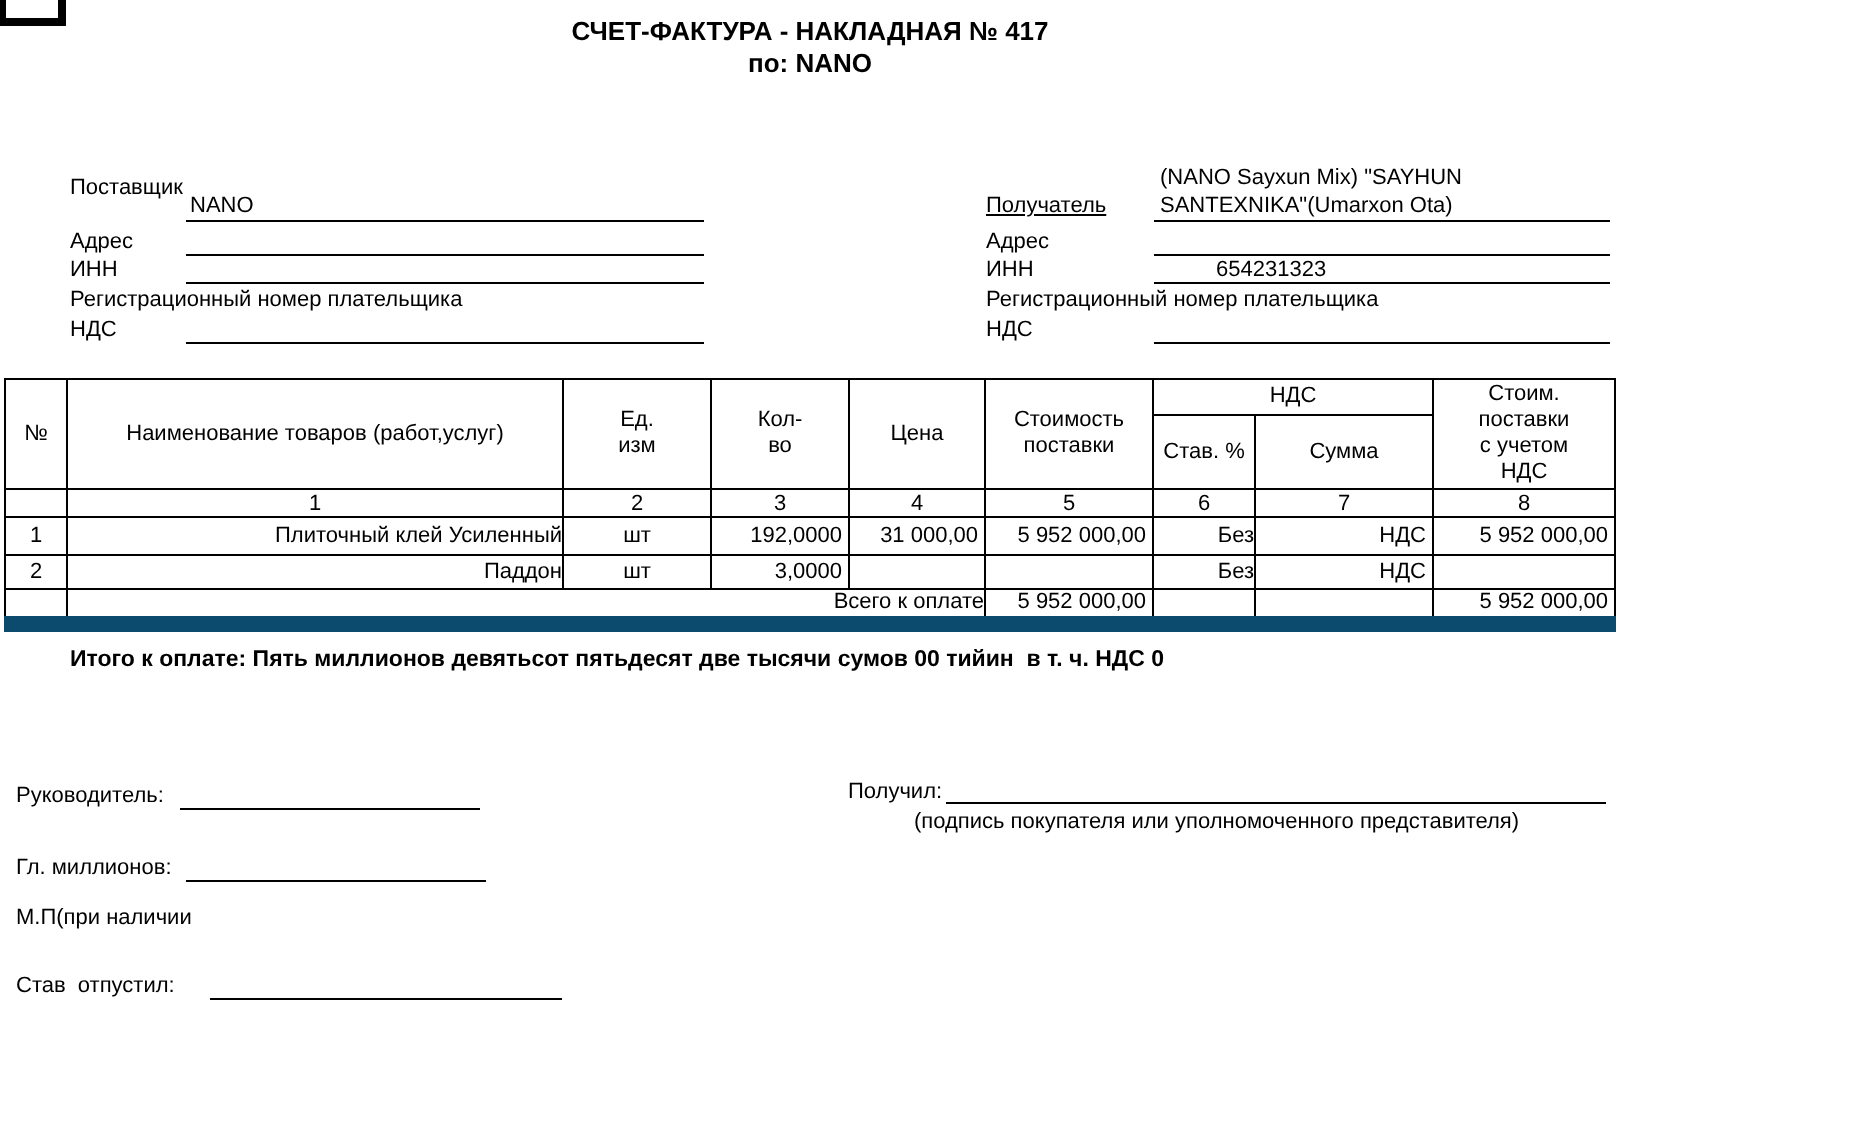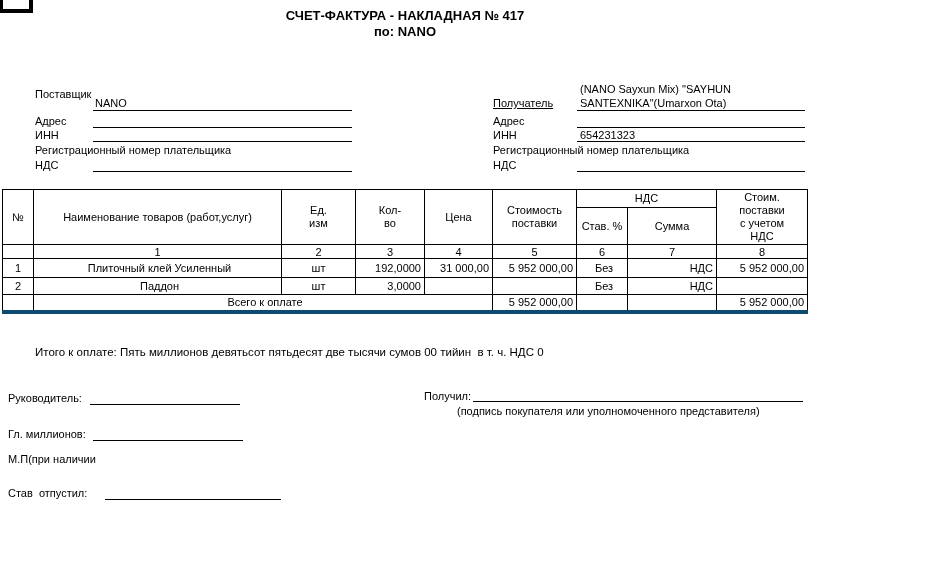--- a/index.html
+++ b/index.html
@@ -45,28 +45,28 @@
     vertical-align: middle;
     font-weight: normal;
   }
   table.items { border: 1px solid #000; border-bottom: 2px solid #000; }
   tr.h1 { height: 18px; }
   tr.h2 { height: 37px; }
   tr.nums { height: 14px; }
   tr.r1 { height: 19px; }
   tr.r2 { height: 17px; }
   tr.tot { height: 17px; }
-  tr.tot td { border-bottom: 4px solid #0c4a6e; margin-top: 48px; }
+  tr.tot td { border-bottom: 8px solid #0c4a6e; margin-top: 48px; }
   .hc { text-align: center; font-weight: bold; white-space: pre-line; line-height: 13px; }
   .nc { text-align: center; line-height: 12px; }
-  .cl { text-align: center; padding-left: 4px; }
+  .cl { text-align: right; padding-left: 4px; }
   .cr { text-align: right; padding-right: 3px; }
   .cc { text-align: center; }
 
-  .summary { position: absolute; left: 35px; top: 346px; font-weight: normal; font-size: 11.5px; white-space: pre; }
+  .summary { position: absolute; left: 35px; top: 324px; font-weight: bold; font-size: 11.5px; white-space: pre; }
 </style>
 </head>
 <body>
 
 <div class="page">
 
   <div class="corner"></div>
 
   <div class="title-block">
     <div>СЧЕТ-ФАКТУРА - НАКЛАДНАЯ № 417</div>
@@ -94,21 +94,21 @@
   <span class="abs" style="left:580px; top:83px;">(NANO Sayxun Mix) "SAYHUN</span>
   <span class="abs" style="left:493px; top:97px;text-decoration:underline;">Получатель</span>
   <span class="abs" style="left:580px; top:97px;">SANTEXNIKA"(Umarxon Ota)</span>
   <div class="uline" style="left:577px; top:110px; width:228px;"></div>
 
   <span class="abs" style="left:493px; top:115px;">Адрес</span>
   <span class="abs" style="left:580px; top:115px;"></span>
   <div class="uline" style="left:577px; top:127px; width:228px;"></div>
 
   <span class="abs" style="left:493px; top:129px;">ИНН</span>
-  <span class="abs" style="left:580px; top:129px;">654231323</span>
+  <span class="abs" style="left:608px; top:129px;">654231323</span>
   <div class="uline" style="left:577px; top:141px; width:228px;"></div>
 
   <span class="abs" style="left:493px; top:144px;">Регистрационный номер плательщика</span>
 
   <span class="abs" style="left:493px; top:159px;">НДС</span>
   <span class="abs" style="left:580px; top:159px;"></span>
   <div class="uline" style="left:577px; top:171px; width:228px;"></div>
 
   <table class="items">
     <colgroup>

